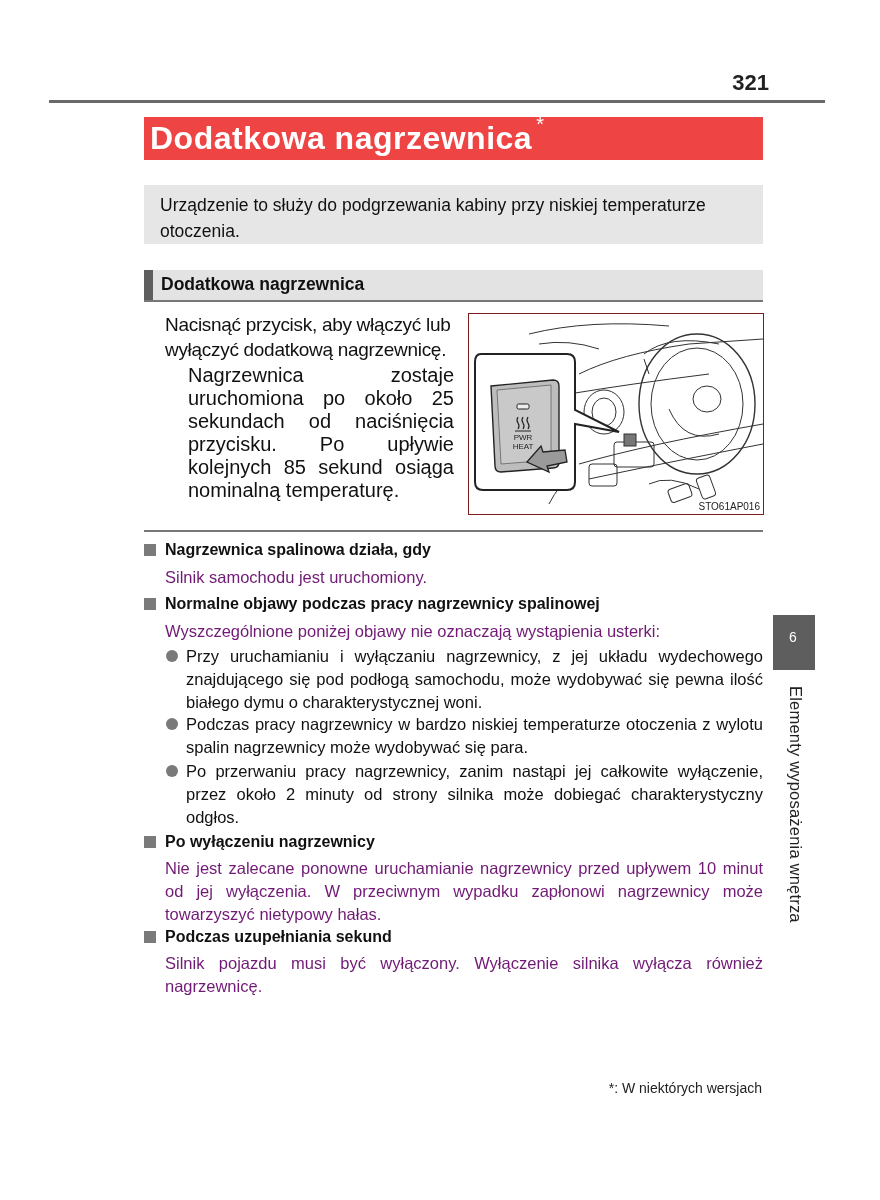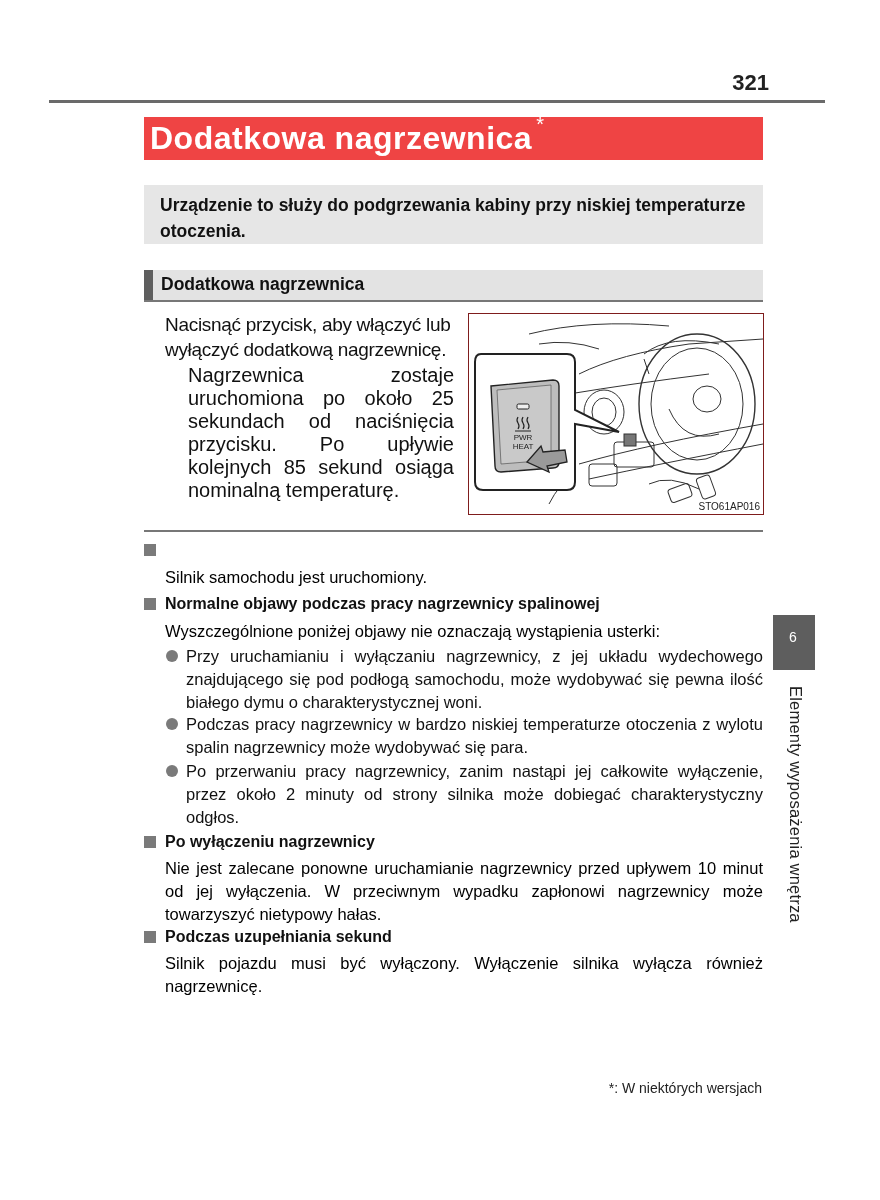--- a/index.html
+++ b/index.html
@@ -15,21 +15,21 @@
   .run-head .pageno { position: absolute; right: 56px; top: 0px; font-size: 22px; font-weight: bold; color: #222; }
   .run-head .rule { position: absolute; left: 0; right: 0; bottom: -1px; height: 3px; background: #6a6a6a; }
 
   
   .title-banner { left: 144px; top: 117px; width: 619px; height: 43px; background: #ef4444; }
   .title-banner .t { position: absolute; left: 6px; top: 2px; font-size: 32px; font-weight: bold; color: #fff; letter-spacing: 0.5px; }
   .title-banner .star { font-size: 20px; color: #fff; font-weight: normal; vertical-align: super; position: relative; top: -6px; margin-left: 4px; }
 
   
   .intro { left: 144px; top: 185px; width: 619px; height: 59px; background: #e6e6e6; }
-  .intro .t { position: absolute; left: 16px; top: 7px; right: 16px; font-size: 17.5px; font-weight: bold; line-height: 26px; color: #111; }
+  .intro .t { position: absolute; left: 16px; top: 7px; right: 16px; font-size: 17.5px; font-weight: normal; line-height: 26px; color: #111; }
 
   
   .sec { left: 144px; top: 270px; width: 619px; height: 30px; background: #e3e3e3; border-bottom: 2px solid #777; }
   .sec .bar { position: absolute; left: 0; top: 0; width: 9px; height: 30px; background: #5e5e5e; }
   .sec .t { position: absolute; left: 17px; top: 4px; font-size: 17.5px; font-weight: bold; color: #111; }
 
   
   .instr { left: 165px; top: 312px; width: 300px; font-size: 19px; line-height: 25px; color: #111; letter-spacing: -0.3px; }
   .instr-sub { left: 188px; top: 364px; width: 266px; font-size: 20px; line-height: 23px; text-align: justify; color: #111; }
 
@@ -37,21 +37,21 @@
   .figure { left: 468px; top: 313px; width: 294px; height: 200px; border: 1px solid #7f1d1d; background: #fff; }
   .figure svg { position: absolute; left: 0; top: 0; }
   .figure .figid { position: absolute; right: 3px; bottom: 2px; font-size: 10px; color: #222; }
 
   
   .divider { left: 144px; top: 530px; width: 619px; height: 2px; background: #777; }
 
   
   .note-h { left: 144px; font-size: 16px; font-weight: bold; color: #111; }
   .note-h .sq { display: inline-block; width: 12px; height: 12px; background: #7a7a7a; margin-right: 9px; vertical-align: -1px; }
-  .note-p { left: 165px; width: 598px; font-size: 16.5px; line-height: 23px; color: #000000; text-align: justify; }
+  .note-p { left: 165px; width: 598px; font-size: 16.5px; line-height: 23px; color: #701a75; text-align: justify; }
   .bul { left: 166px; width: 597px; font-size: 16.5px; line-height: 23px; color: #111; text-align: justify; }
   .bul .dot { position: absolute; left: 0; top: 5px; width: 12px; height: 12px; border-radius: 50%; background: #7a7a7a; }
   .bul .txt { margin-left: 20px; display: block; }
 
   
   .side-tab { left: 773px; top: 615px; width: 42px; height: 55px; background: #5e5e5e; }
   .side-tab .n { position: absolute; left: 16px; top: 14px; font-size: 14px; color: #fff; }
   .side-label { left: 786px; top: 686px; font-size: 16.5px; color: #222; writing-mode: vertical-rl; white-space: nowrap; letter-spacing: 0.2px; }
 
   .footnote { right: 118px; top: 1080px; font-size: 14px; color: #222; }
@@ -127,21 +127,21 @@
       <text x="54" y="135" font-family="Liberation Sans, sans-serif" font-size="8" text-anchor="middle" fill="#222">HEAT</text>
     </g>
 
     <path d="M58 148 L 72 132 L 74 138 L 96 136 L 98 148 L 78 152 L 80 158 Z" fill="#9a9a9a" stroke="#222" stroke-width="1.3"></path>
   </svg>
   <span class="figid">STO61AP016</span>
 </div>
 
 <div class="abs divider"></div>
 
-<div class="abs note-h" style="top:541px;"><span class="sq"></span></div>
+<div class="abs note-h" style="top:541px;"><span class="sq"></span><span>Nagrzewnica spalinowa działa, gdy</span></div>
 <div class="abs note-p" style="top:566px;">Silnik samochodu jest uruchomiony.</div>
 
 <div class="abs note-h" style="top:595px;"><span class="sq"></span><span>Normalne objawy podczas pracy nagrzewnicy spalinowej</span></div>
 <div class="abs note-p" style="top:620px;">Wyszczególnione poniżej objawy nie oznaczają wystąpienia usterki:</div>
 
 <div class="abs bul" style="top:645px;">
   <span class="dot"></span>
   <span class="txt">Przy uruchamianiu i wyłączaniu nagrzewnicy, z jej układu wydechowego znajdującego się pod podłogą samochodu, może wydobywać się pewna ilość białego dymu o charakterystycznej woni.</span>
 </div>
 <div class="abs bul" style="top:713px;">

